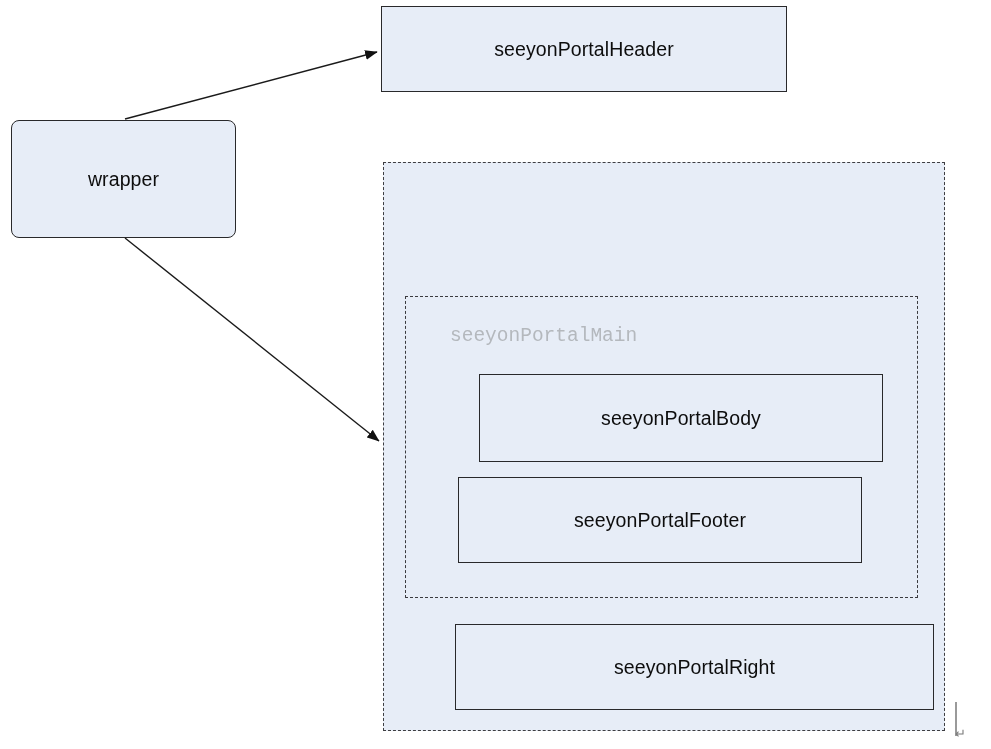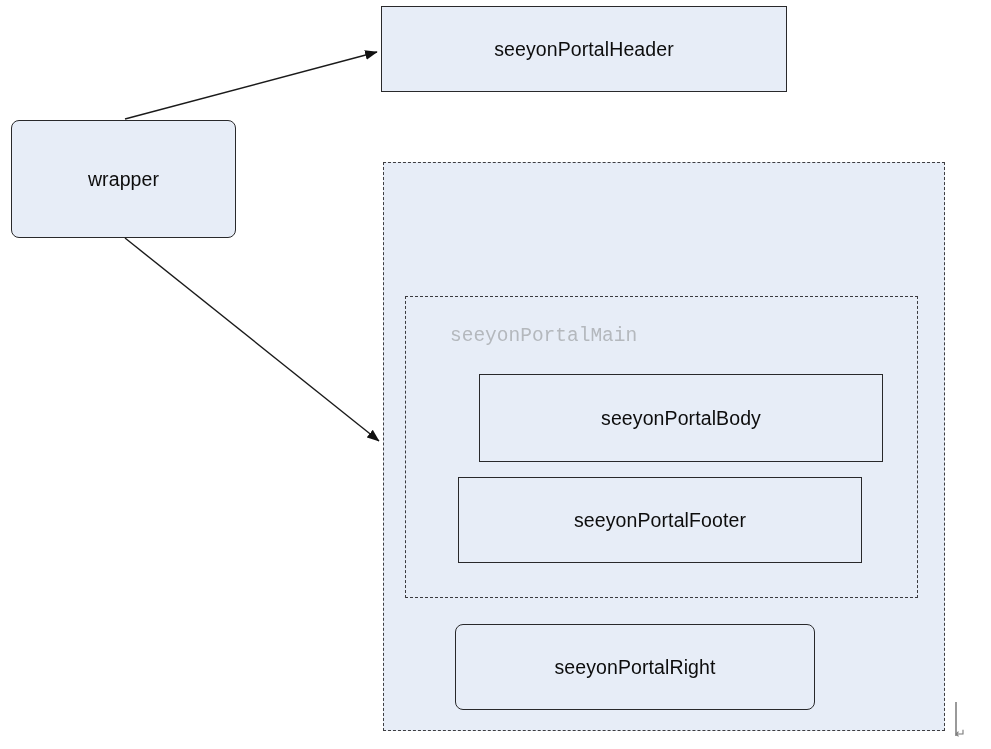--- a/index.html
+++ b/index.html
@@ -80,21 +80,21 @@
 
   <div class="node" id="node-wrapper" style="left: 11px; top: 120px; width: 225px; height: 118px; border-radius: 8px;">wrapper</div>
 
   <div class="node" id="node-header" style="left: 381px; top: 6px; width: 406px; height: 86px;">seeyonPortalHeader</div>
 
 
   <div class="node" id="node-body" style="left: 458px; top: 374px; width: 404px; height: 88px; margin-left: 21px;">seeyonPortalBody</div>
 
   <div class="node" id="node-footer" style="left: 458px; top: 477px; width: 404px; height: 86px;">seeyonPortalFooter</div>
 
-  <div class="node" id="node-right" style="left: 455px; top: 624px; width: 360px; height: 86px; border-radius: 8px;">seeyonPortalRight</div>
+  <div class="node" id="node-right" style="left: 455px; top: 624px; width: 479px; height: 86px;">seeyonPortalRight</div>
 
   <svg id="edges" viewBox="0 0 991 749" xmlns="http://www.w3.org/2000/svg">
     <defs>
       <marker id="arrowhead" markerWidth="9" markerHeight="7" refX="8.5" refY="3.5" orient="auto" markerUnits="strokeWidth">
         <polygon points="0 0, 9 3.5, 0 7" fill="#111111"></polygon>
       </marker>
     </defs>
     <line id="edge-0" stroke="#1a1a1a" stroke-width="1.4" marker-end="url(#arrowhead)" x1="125" y1="119" x2="377" y2="52"></line>
     <line id="edge-1" stroke="#1a1a1a" stroke-width="1.4" marker-end="url(#arrowhead)" x1="125" y1="238" x2="379" y2="441"></line>
   </svg>

